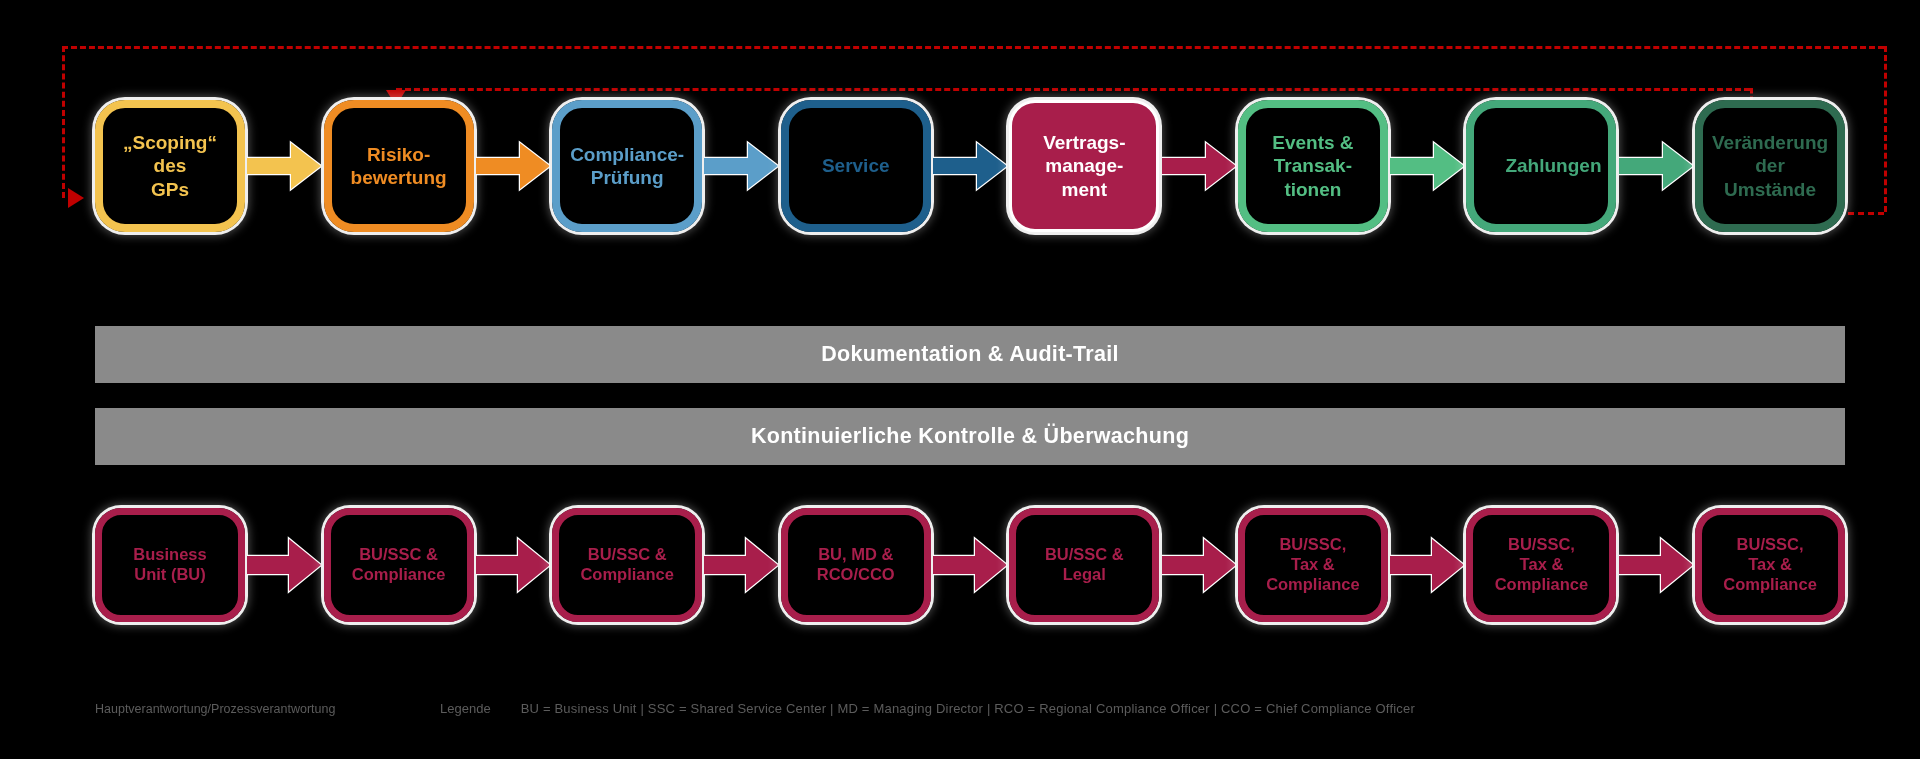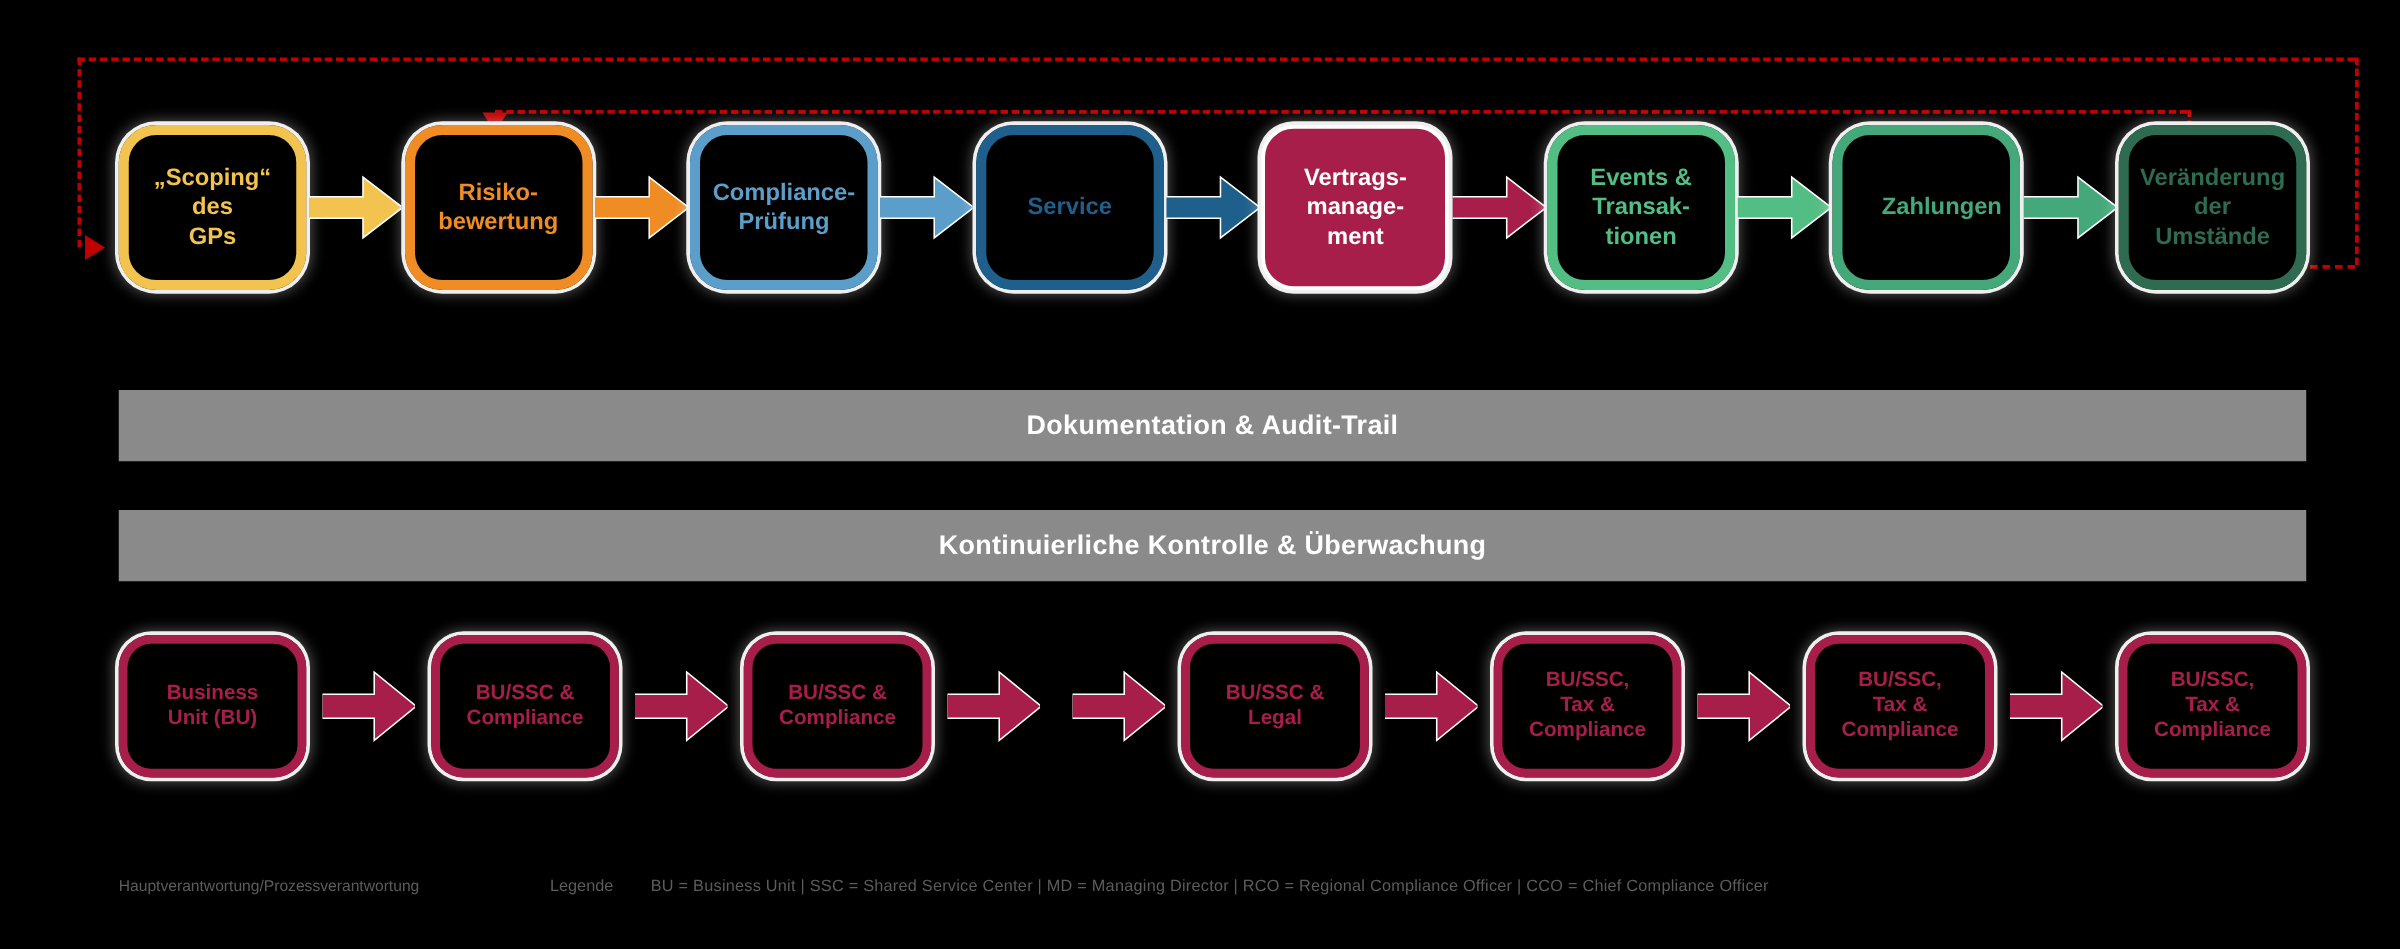--- a/index.html
+++ b/index.html
@@ -22,21 +22,21 @@
         box-shadow:0 0 0 3px rgba(255,255,255,0.92),0 0 10px 4px rgba(255,255,255,0.30);}
   .rbox .box-label{white-space:pre-line;font-weight:bold;font-size:16.5px;line-height:1.2;color:#A81E4B;}
 
   .arrow-cell{flex:1;display:flex;align-items:center;justify-content:center;}
   .arrow-cell svg{display:block;}
 
   
   .gray-bar{position:absolute;left:95px;width:1750px;height:57px;background:#8A8A8A;
             display:flex;align-items:center;justify-content:center;}
   .gray-bar .bar-label{color:#fff;font-weight:bold;font-size:21.5px;letter-spacing:0.3px;}
-  .bar-1{top:312px;}
+  .bar-1{top:326px;}
   .bar-2{top:408px;}
 
   
   .dash-h{position:absolute;border-top:3px dashed #C00000;height:0;}
   .dash-v{position:absolute;border-left:3px dashed #C00000;width:0;}
   .ah-right{position:absolute;width:0;height:0;border-top:10px solid transparent;
             border-bottom:10px solid transparent;border-left:16px solid #C00000;}
   .ah-down{position:absolute;width:0;height:0;border-left:10px solid transparent;
            border-right:10px solid transparent;border-top:16px solid #C00000;}
 
@@ -184,20 +184,24 @@
       <span class="box-label">BU/SSC &amp;
 Compliance</span>
     </div>
 
     <div class="arrow-cell">
       <svg width="74" height="64" viewBox="0 0 74 64">
           <polygon points="0,23 42,23 42,6 74,32 42,58 42,41 0,41" stroke="#fff" stroke-width="2.5" paint-order="stroke" style="fill: rgb(168, 30, 75);"></polygon>
         </svg>
     </div>
 
+    <div class="rbox">
+      <span class="box-label">BU, MD &amp;
+RCO/CCO</span>
+    </div>
 
     <div class="arrow-cell">
       <svg width="74" height="64" viewBox="0 0 74 64">
           <polygon points="0,23 42,23 42,6 74,32 42,58 42,41 0,41" stroke="#fff" stroke-width="2.5" paint-order="stroke" style="fill: rgb(168, 30, 75);"></polygon>
         </svg>
     </div>
 
     <div class="rbox">
       <span class="box-label">BU/SSC &amp;
 Legal</span>

